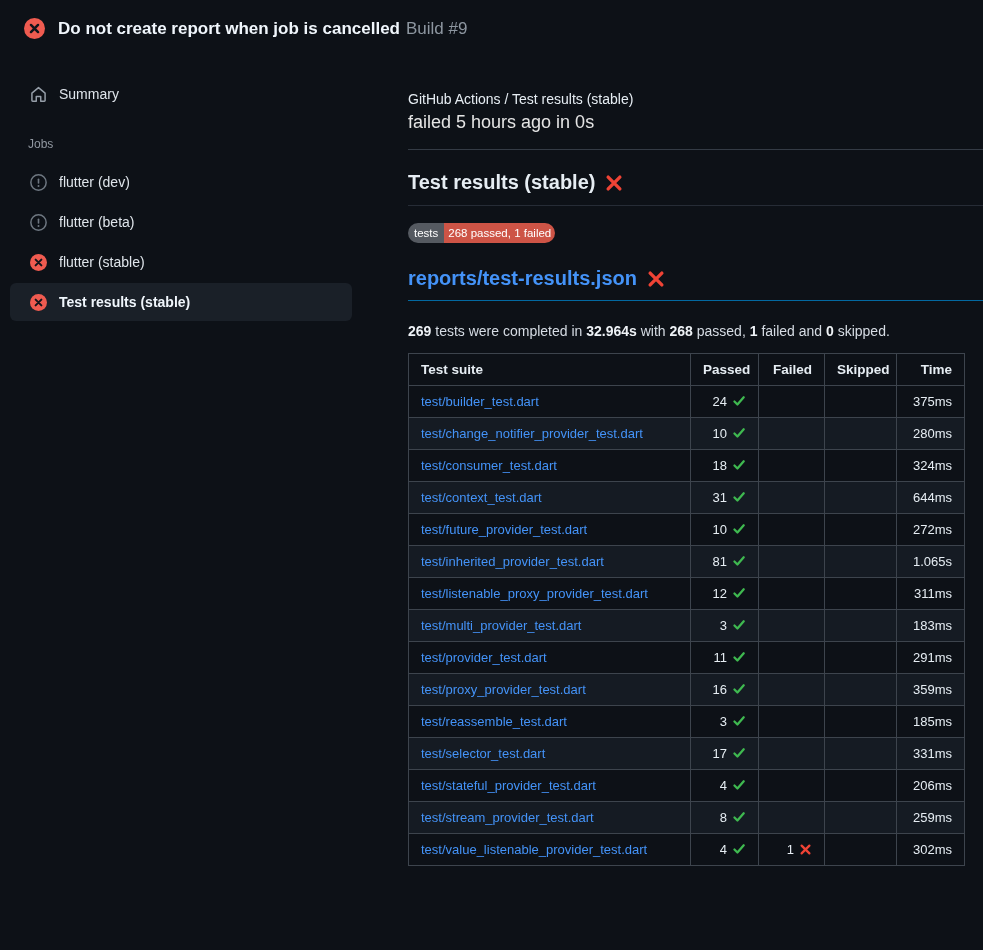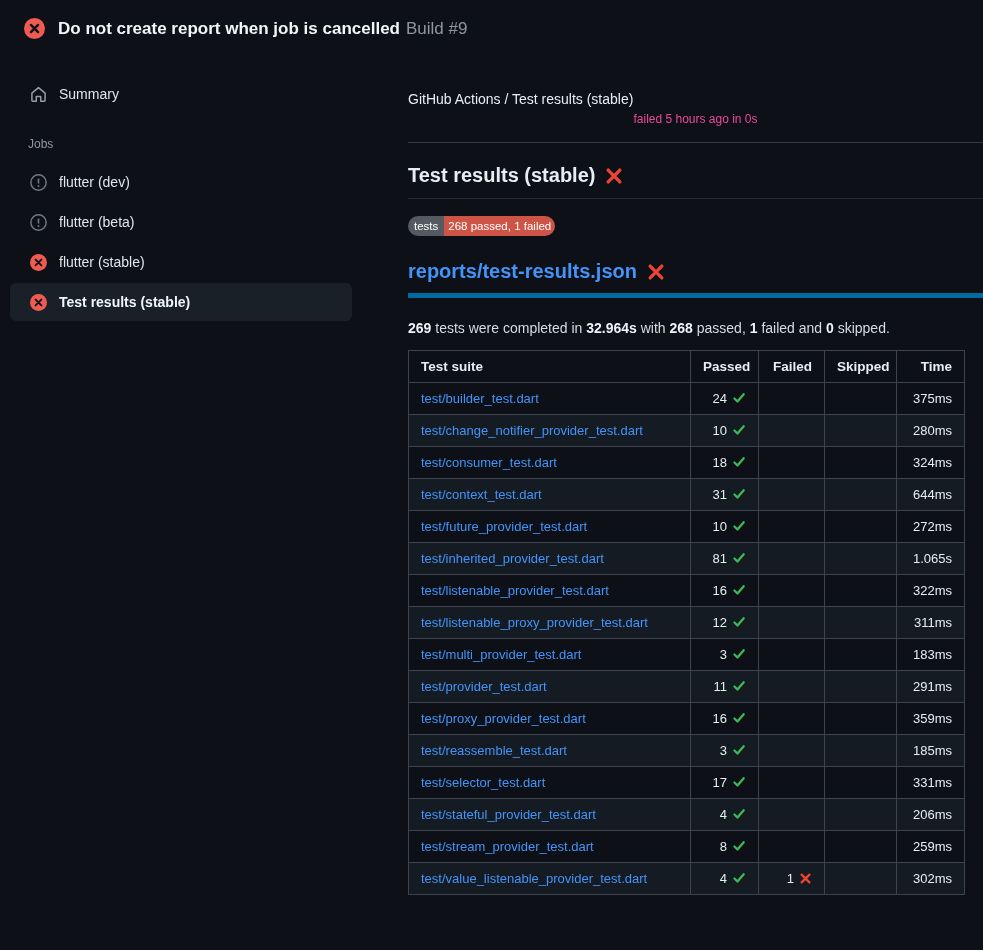--- a/index.html
+++ b/index.html
@@ -22,29 +22,29 @@
   .side-item { display:flex; align-items:center; gap:12px; height:38px;
     margin:0 28px 2px 10px; padding:0 10px 0 20px; border-radius:6px;
     font-size:14px; color:#dfe5eb; cursor:pointer; }
   .side-item.selected { background:#1a2028; color:#f0f6fc; font-weight:600; }
   .side-item .sicon { display:inline-flex; flex:none; }
   .jobs-label { padding-left:28px; margin:24px 0 12px 0; font-size:12px; color:#9198a1; }
 
   
   .main { flex:1; padding-left:16px; }
   .crumb { margin-top:34px; font-size:14px; font-weight:400; color:#e6edf3; }
-  .statusline { margin-top:5px; font-size:12px; color:#ec4899;text-align:center; }
+  .statusline { margin-top:5px; font-size:18px; color:#e5e5e5; }
   .divider { margin-top:16px; border-top:1px solid #343b45; height:0; }
 
   .section-head { margin-top:21px; display:flex; align-items:center; gap:10px;
     font-size:20px; font-weight:600; color:#e6edf3;
     padding-bottom:11px; border-bottom:1px solid #262c36; }
   .report-head { margin-top:24px; display:flex; align-items:center; gap:10px;
     font-size:20px; font-weight:600;
-    padding-bottom:10px; border-bottom:5px solid #0369a1; }
+    padding-bottom:10px; border-bottom:1px solid #0369a1; }
   .report-head a { color:#4493f8; text-decoration:none; }
 
   .badge { display:inline-flex; margin-top:17px; font-size:11.5px; line-height:14px;
     border-radius:10px; overflow:hidden; color:#fff; }
   .badge-label { background:#555a61; padding:3px 6px; }
   .badge-value { background:#cd5446; padding:3px 4px; }
 
   .summary-p { margin-top:22px; font-size:14px; color:#d6dce4; }
   .summary-p .b { font-weight:700; color:#eef2f6; }
 
@@ -222,29 +222,20 @@
             <tr>
               <td class="suite"><a href="#">test/inherited_provider_test.dart</a></td>
               <td class="r"><span class="num">81</span><svg width="14" height="14" viewBox="0 0 16 16">
                   <path d="M2.8 8.6 L6.2 12 L13.4 3.8" stroke="#3fb950" stroke-width="2.6" fill="none" stroke-linecap="round" stroke-linejoin="round"></path>
                 </svg></td>
               <td class="r"></td>
               <td class="r"></td>
               <td class="r time">1.065s</td>
             </tr>
             <tr>
-              <td class="suite"><a href="#">test/listenable_provider_test.dart</a></td>
-              <td class="r"><span class="num">16</span><svg width="14" height="14" viewBox="0 0 16 16">
-                  <path d="M2.8 8.6 L6.2 12 L13.4 3.8" stroke="#3fb950" stroke-width="2.6" fill="none" stroke-linecap="round" stroke-linejoin="round"></path>
-                </svg></td>
-              <td class="r"></td>
-              <td class="r"></td>
-              <td class="r time">322ms</td>
-            </tr>
-            <tr>
               <td class="suite"><a href="#">test/listenable_proxy_provider_test.dart</a></td>
               <td class="r"><span class="num">12</span><svg width="14" height="14" viewBox="0 0 16 16">
                   <path d="M2.8 8.6 L6.2 12 L13.4 3.8" stroke="#3fb950" stroke-width="2.6" fill="none" stroke-linecap="round" stroke-linejoin="round"></path>
                 </svg></td>
               <td class="r"></td>
               <td class="r"></td>
               <td class="r time">311ms</td>
             </tr>
             <tr>
               <td class="suite"><a href="#">test/multi_provider_test.dart</a></td>

